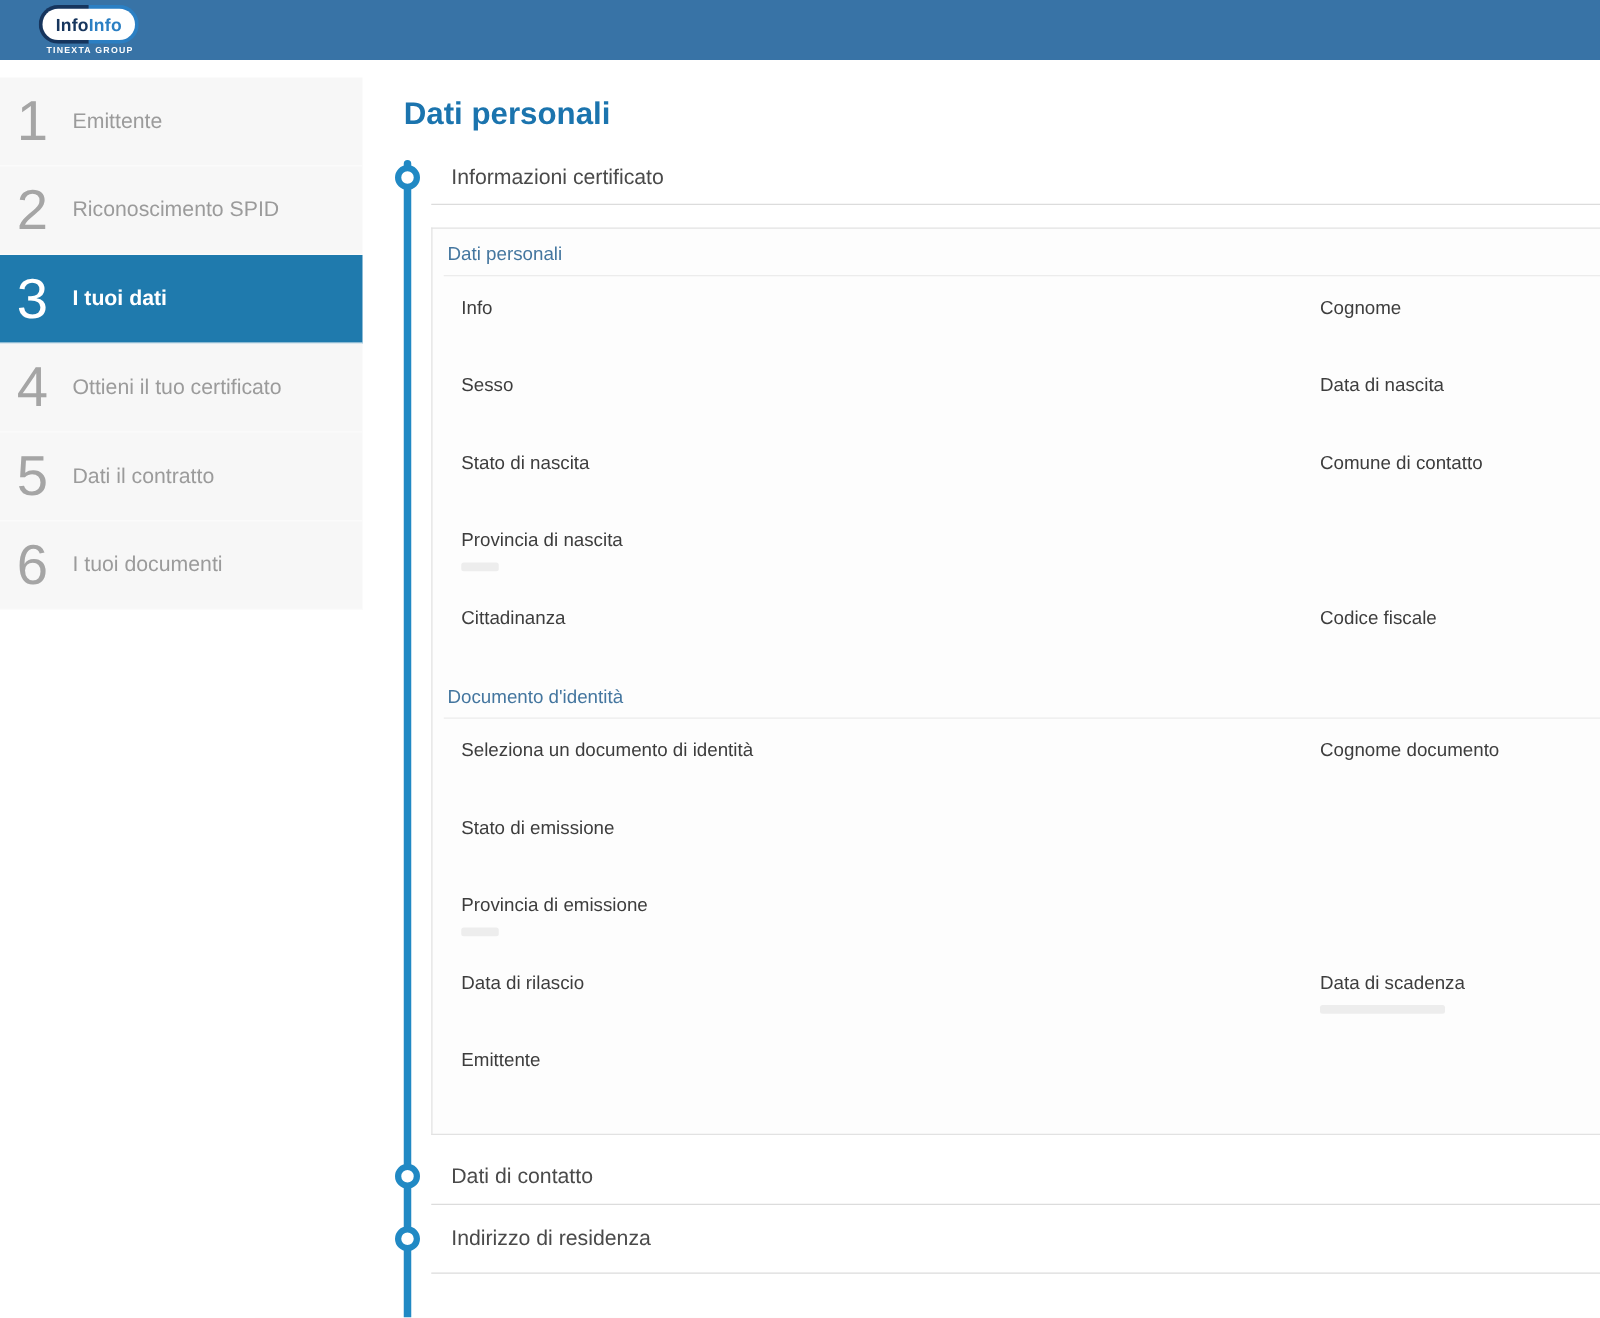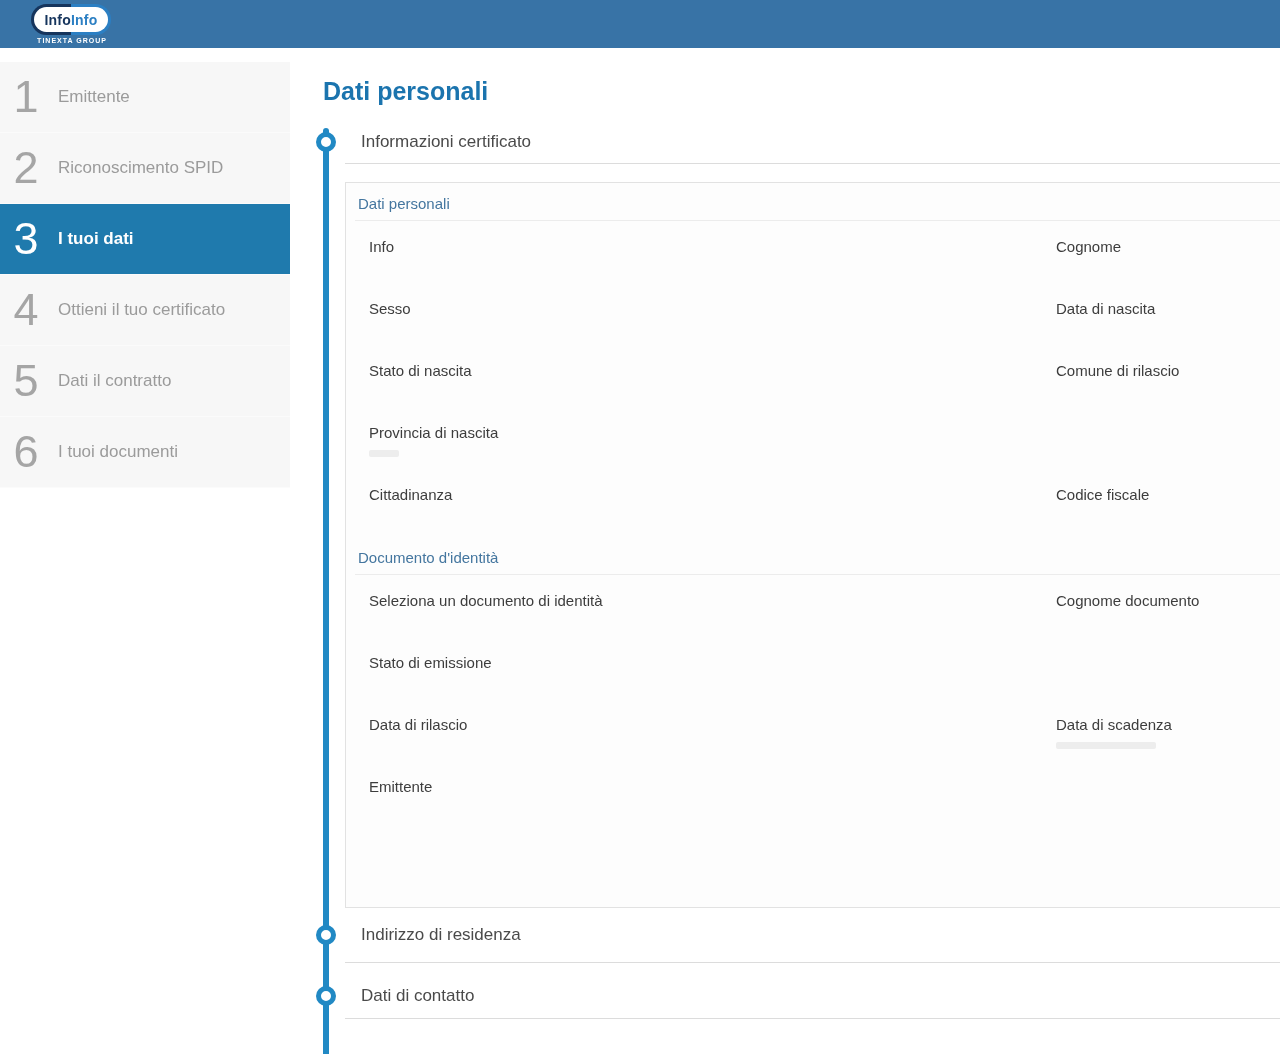--- a/index.html
+++ b/index.html
@@ -181,21 +181,21 @@
       <div class="field-label">Data di nascita</div>
     </div>
   </div>
 
     <div class="field-row">
     <div class="cell left">
       <div class="field-label">Stato di nascita</div>
     </div>
 
     <div class="cell right">
-      <div class="field-label">Comune di rilascio</div>
+      <div class="field-label">Comune di contatto</div>
     </div>
   </div>
 
     <div class="field-row">
     <div class="cell left">
       <div class="field-label">Provincia di nascita</div>
     <div class="redacted sm"></div>
           </div>
 
     <div class="cell right">
@@ -227,20 +227,30 @@
     </div>
   </div>
 
     <div class="field-row">
     <div class="cell left">
       <div class="field-label">Stato di emissione</div>
     </div>
 
   </div>
 
+    <div class="field-row">
+    <div class="cell left">
+      <div class="field-label">Provincia di emissione</div>
+    <div class="redacted sm"></div>
+          </div>
+
+    <div class="cell right">
+      
+    </div>
+  </div>
 
     <div class="field-row">
     <div class="cell left">
       <div class="field-label">Data di rilascio</div>
     </div>
 
     <div class="cell right">
       <div class="field-label">Data di scadenza</div>
     <div class="redacted lg"></div>
           </div>
@@ -251,22 +261,22 @@
       <div class="field-label">Emittente</div>
     </div>
 
     <div class="cell right">
       
     </div>
   </div>
   </div>
   </div>
 
+  <div class="section-row" id="sec-1">
+    <span class="node"></span>
+    <span>Dati di contatto</span>
+  </div>
+
   <div class="section-row" id="sec-2">
     <span class="node"></span>
     <span>Indirizzo di residenza</span>
   </div>
-
-  <div class="section-row" id="sec-1">
-    <span class="node"></span>
-    <span>Dati di contatto</span>
-  </div>
 </main>
 
 </body></html>

